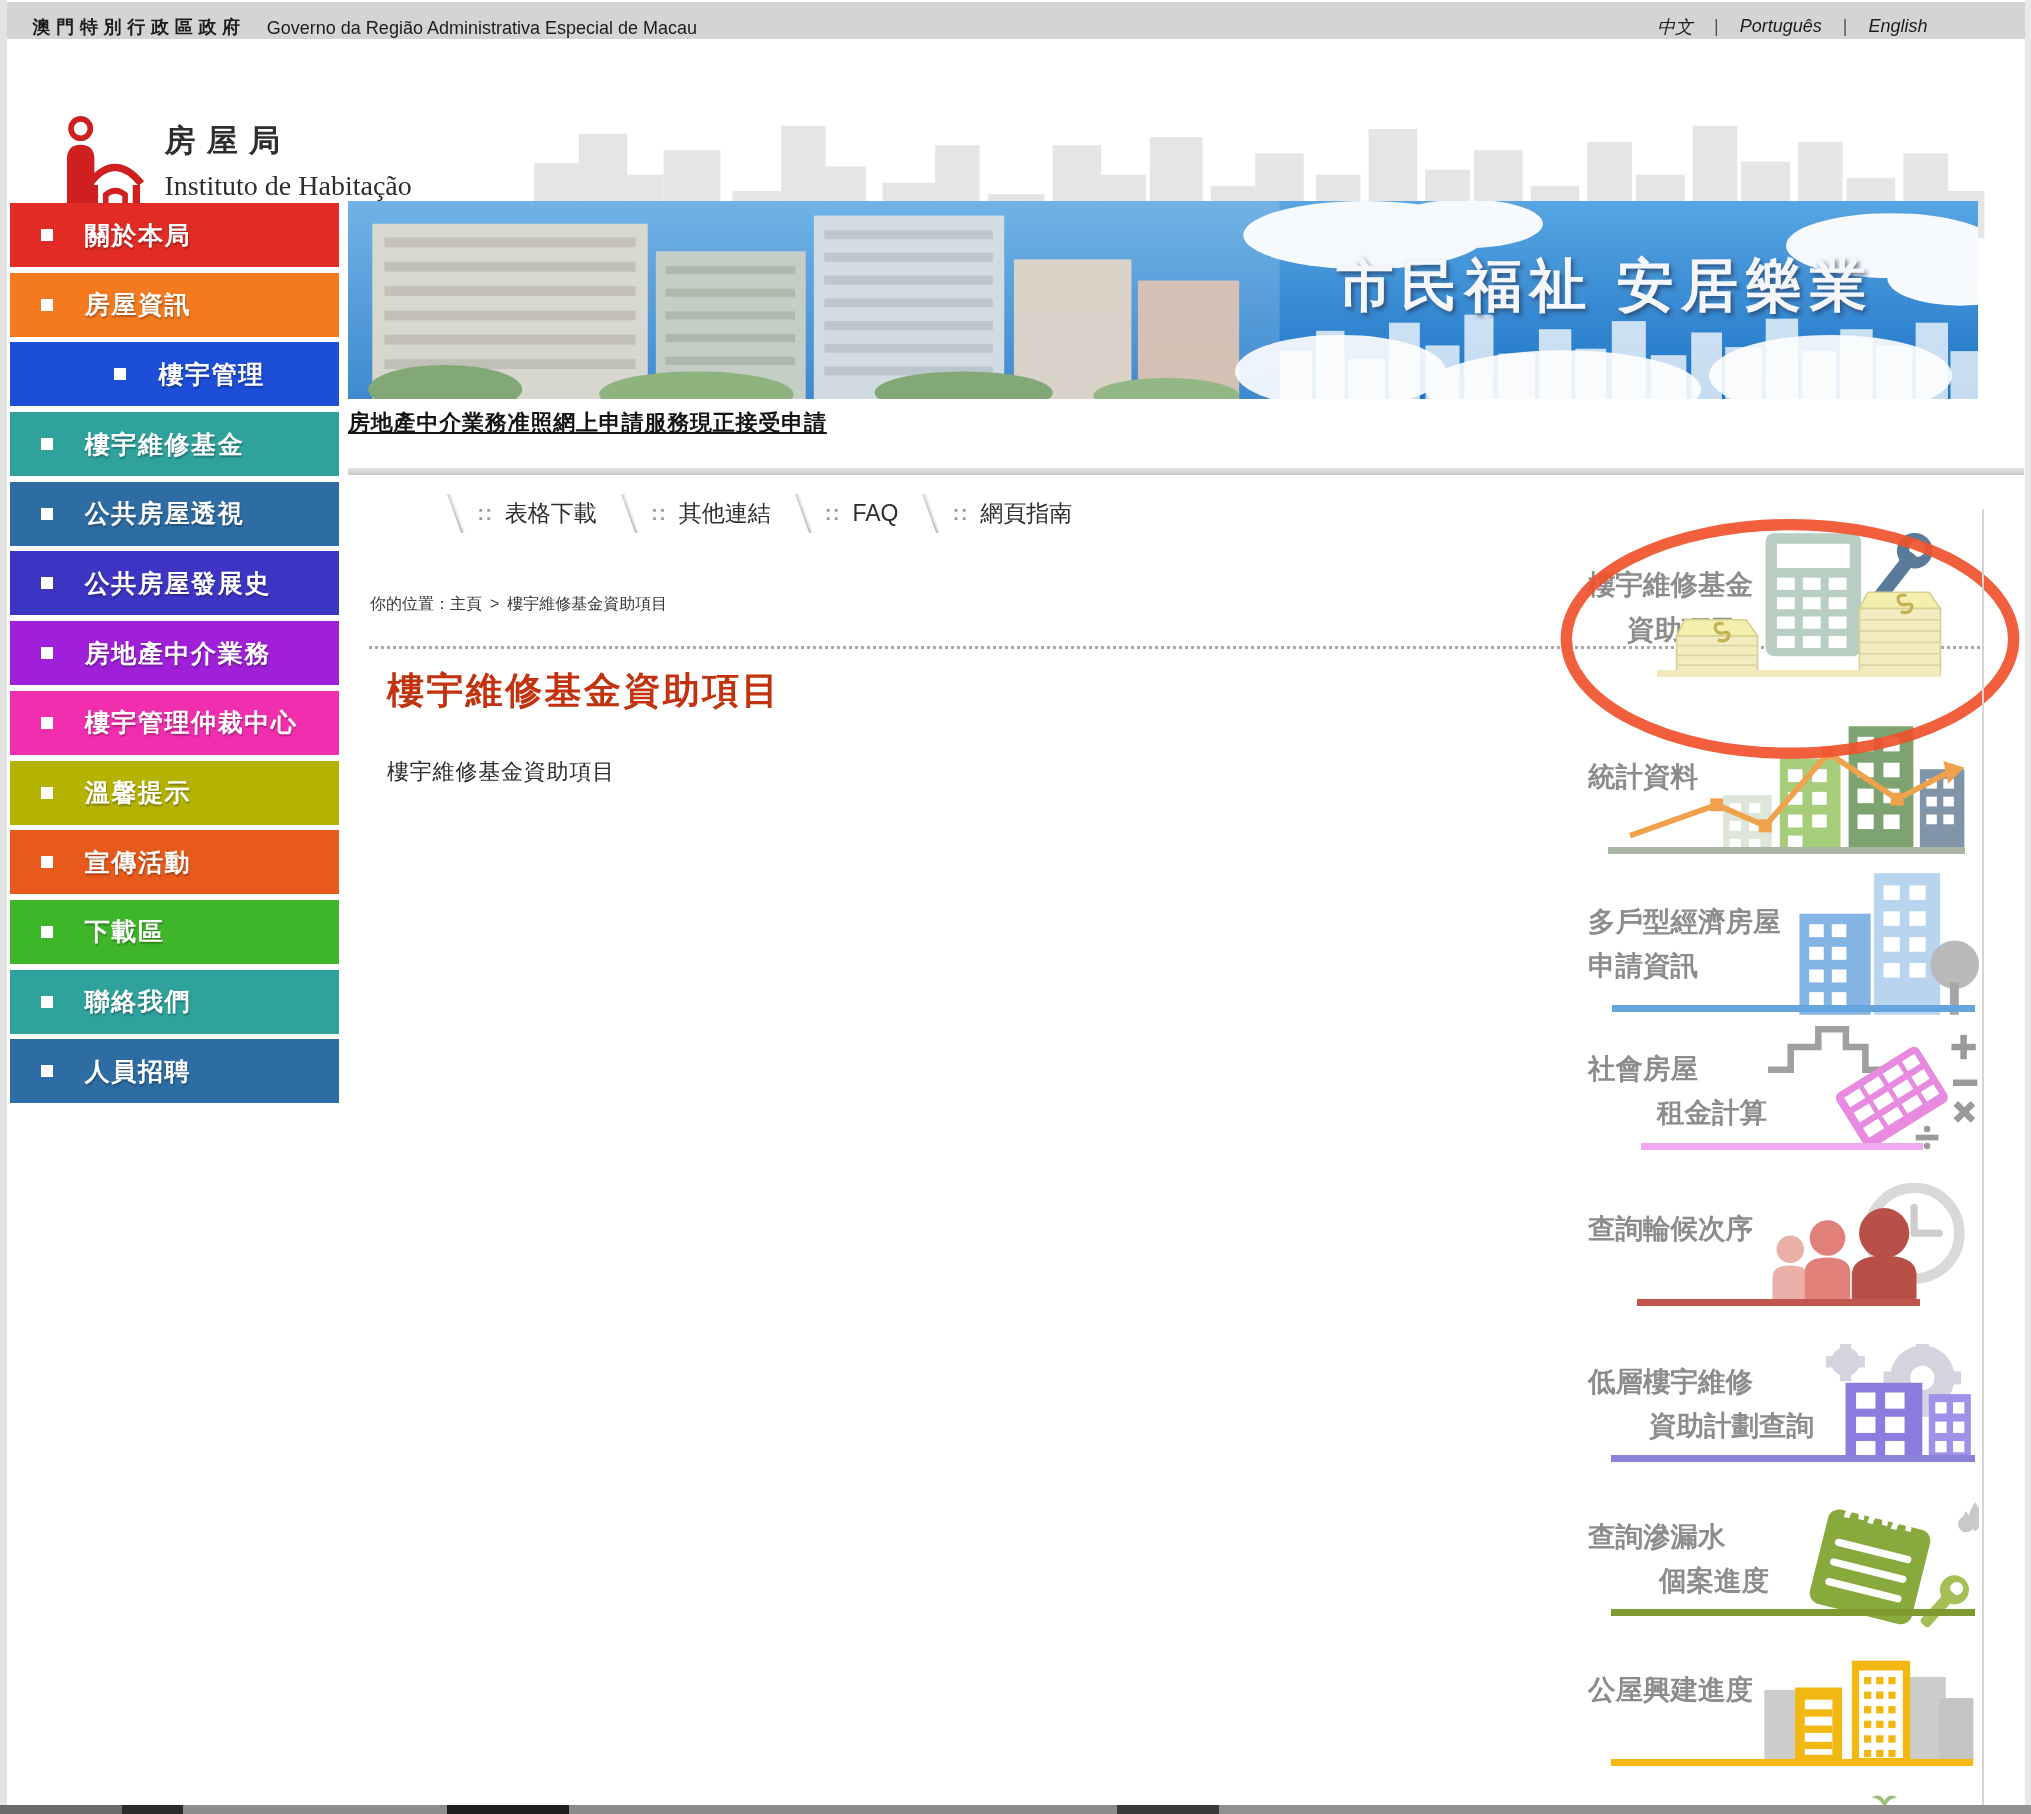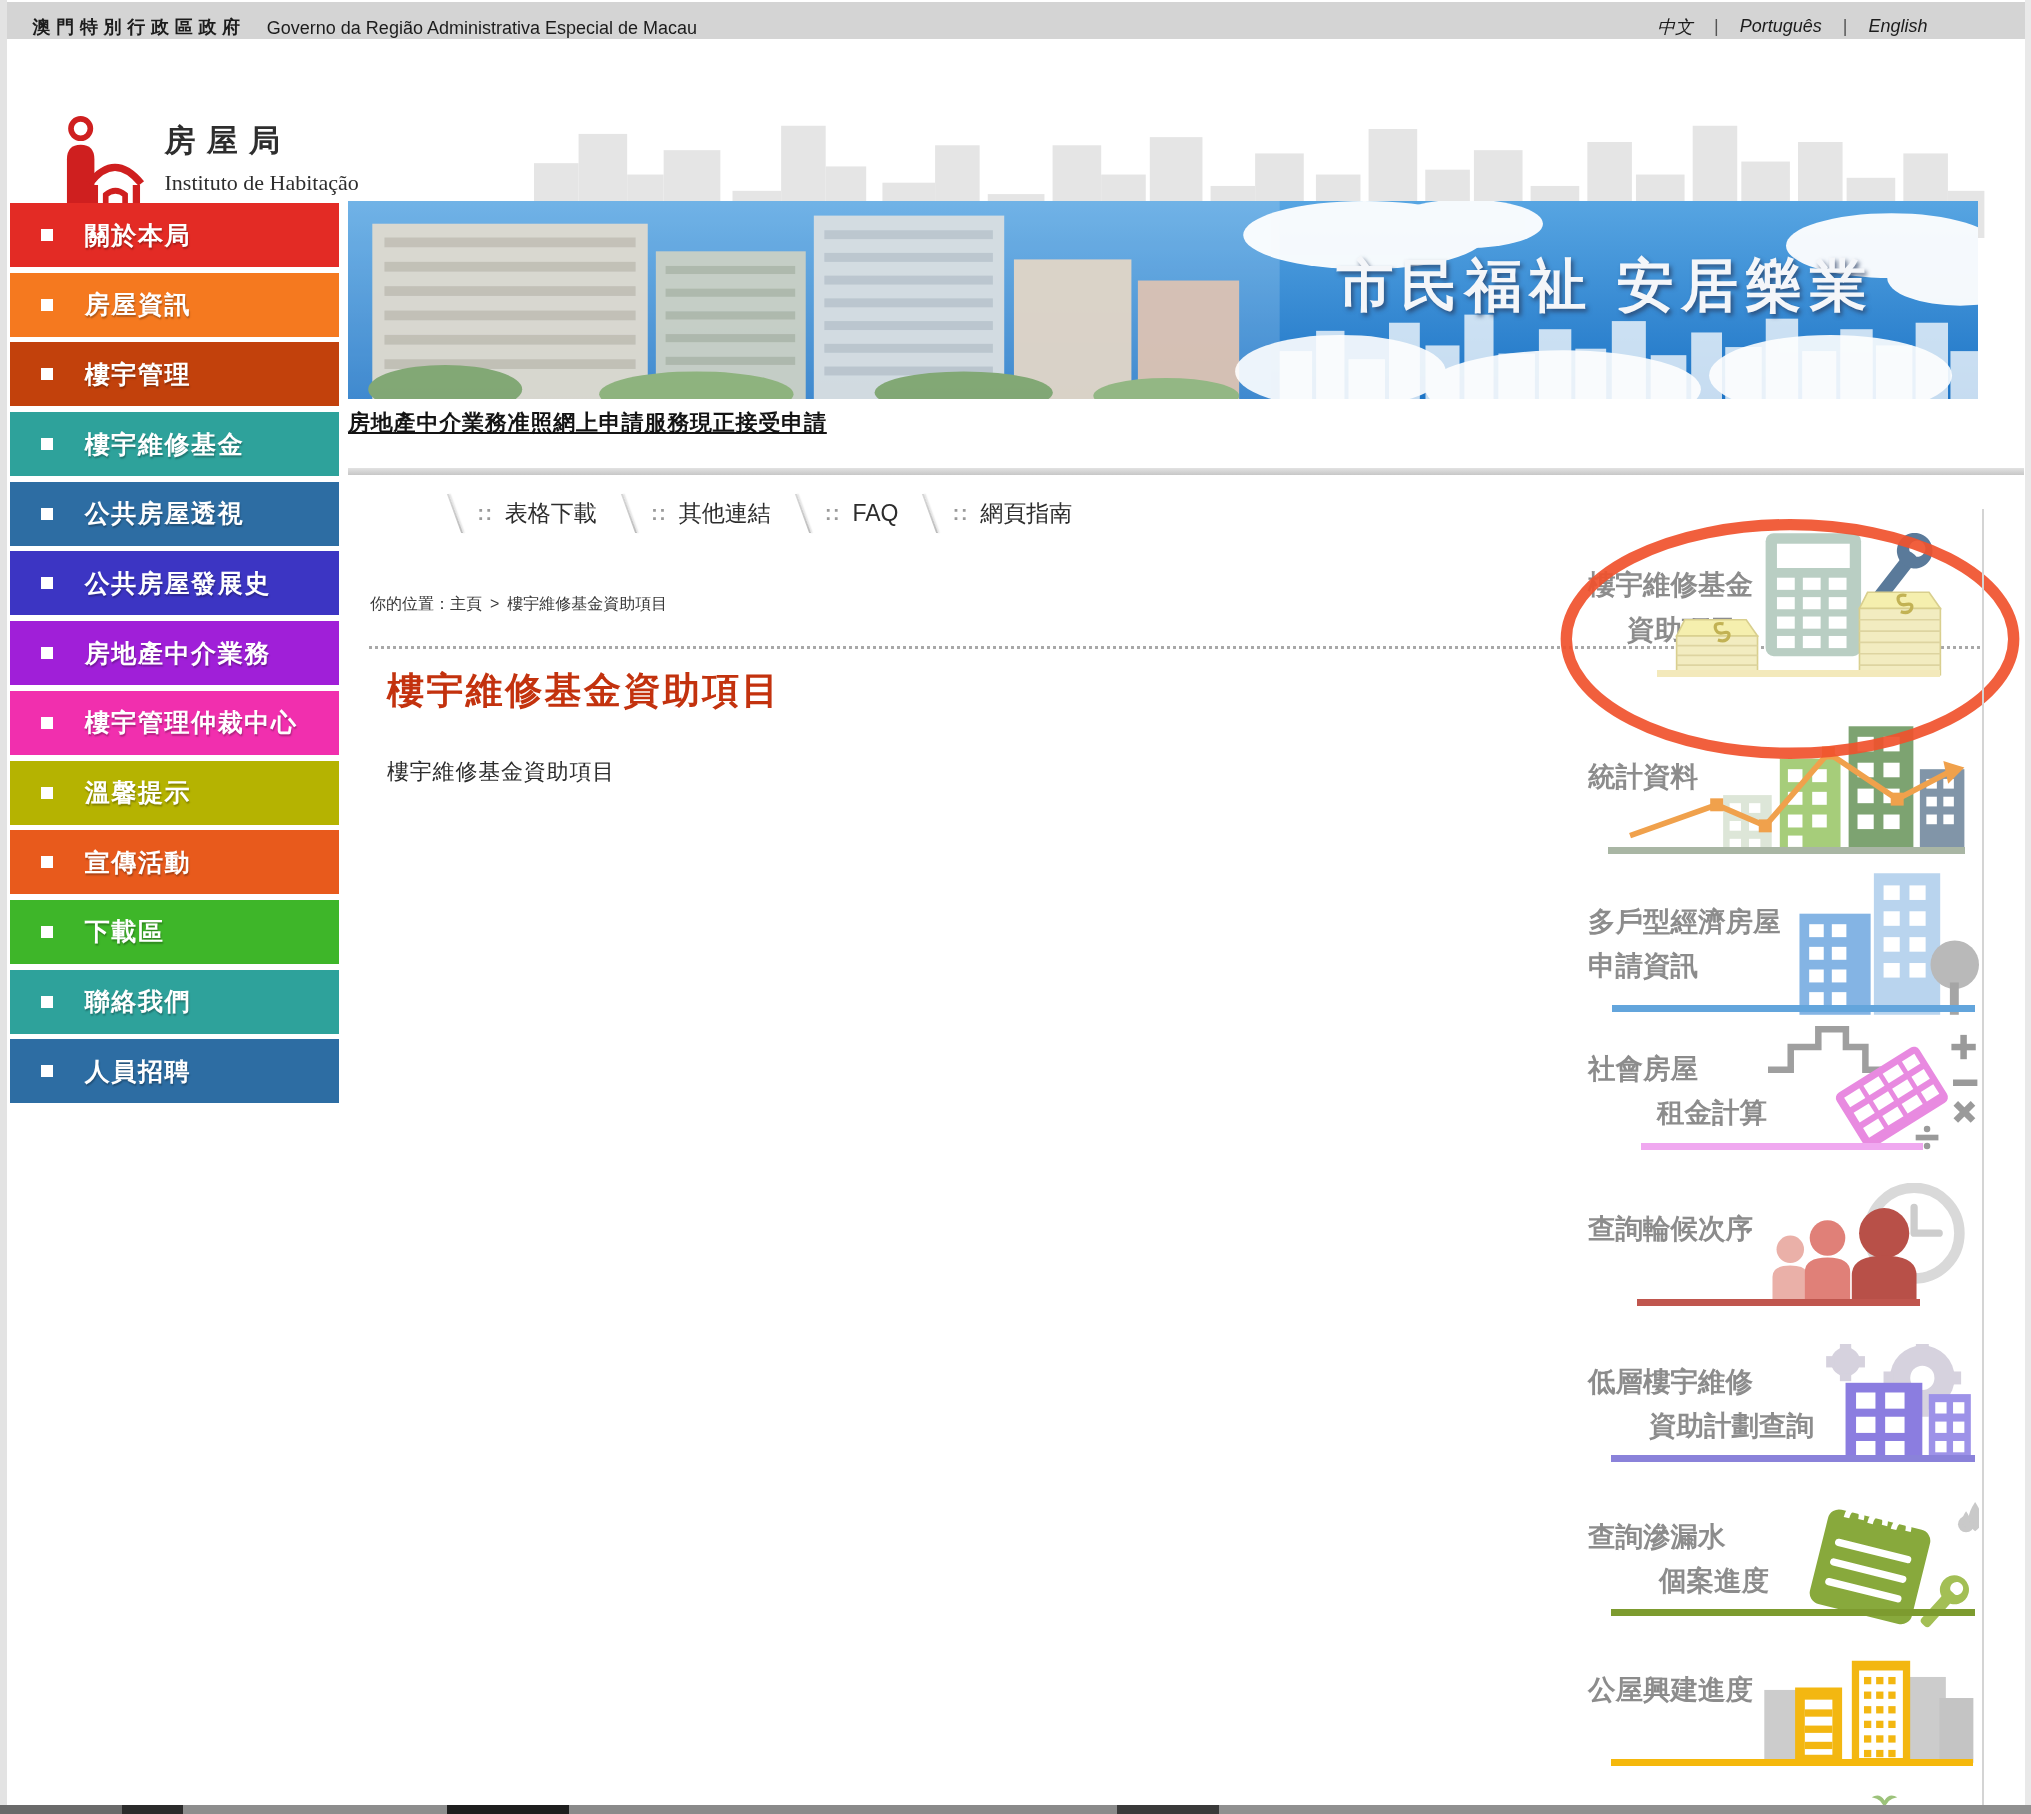--- a/index.html
+++ b/index.html
@@ -19,21 +19,21 @@
   #gov-pt{margin-left:21px;white-space:nowrap;}
   #lang-box{margin-left:auto;margin-right:97px;display:flex;align-items:center;gap:21px;font-size:18px;}
   .lang-link{cursor:pointer;white-space:nowrap;font-style:italic;}
   .lang-sep{color:#555;}
 
   
   #header{left:6.5px;top:39px;width:2018px;height:162px;background:#fff;}
   #logo-icon{left:47px;top:75px;width:101px;height:105px;}
   #logo-text{left:158px;top:81px;}
   #logo-zh{font-family:Liberation Sans, sans-serif;font-size:31px;color:#2e2e2e;letter-spacing:11.3px;font-weight:bold;}
-  #logo-pt{font-family:"Liberation Serif","DejaVu Serif",serif;font-size:22px;color:#2e2e2e;margin-top:8px;}
+  #logo-pt{font-family:"Liberation Serif","DejaVu Serif",serif;font-size:28px;color:#2e2e2e;margin-top:8px;}
   #header-skyline{left:527px;top:77px;width:1452px;height:122px;}
 
   
   #sidebar{left:9.7px;top:203px;width:329px;}
   .sb-item{height:64px;margin-bottom:5.7px;display:flex;align-items:center;cursor:pointer;}
   .sb-bullet{width:12px;height:12px;background:#fff;margin-left:31px;flex:0 0 auto;}
   .sb-label{margin-left:32px;color:#fff;font-weight:bold;font-size:25px;letter-spacing:1.6px;text-shadow:0.8px 1.6px 1.6px rgba(0,0,0,.28);white-space:nowrap;}
 
   
   #banner{left:348px;top:201px;width:1630px;height:198px;overflow:hidden;}
@@ -160,21 +160,21 @@
 
   <div class="abs" id="sidebar">
     <div class="sb-item" style="background: rgb(227, 43, 37);">
         <span class="sb-bullet"></span>
         <span class="sb-label">關於本局</span>
       </div>
     <div class="sb-item" style="background: rgb(245, 121, 31);">
         <span class="sb-bullet"></span>
         <span class="sb-label">房屋資訊</span>
       </div>
-    <div class="sb-item" style="background: #c2410c;">
+    <div class="sb-item" style="background: #1d4ed8; justify-content: center;">
         <span class="sb-bullet"></span>
         <span class="sb-label">樓宇管理</span>
       </div>
     <div class="sb-item" style="background: rgb(46, 162, 155);">
         <span class="sb-bullet"></span>
         <span class="sb-label">樓宇維修基金</span>
       </div>
     <div class="sb-item" style="background: rgb(45, 109, 163);">
         <span class="sb-bullet"></span>
         <span class="sb-label">公共房屋透視</span>

